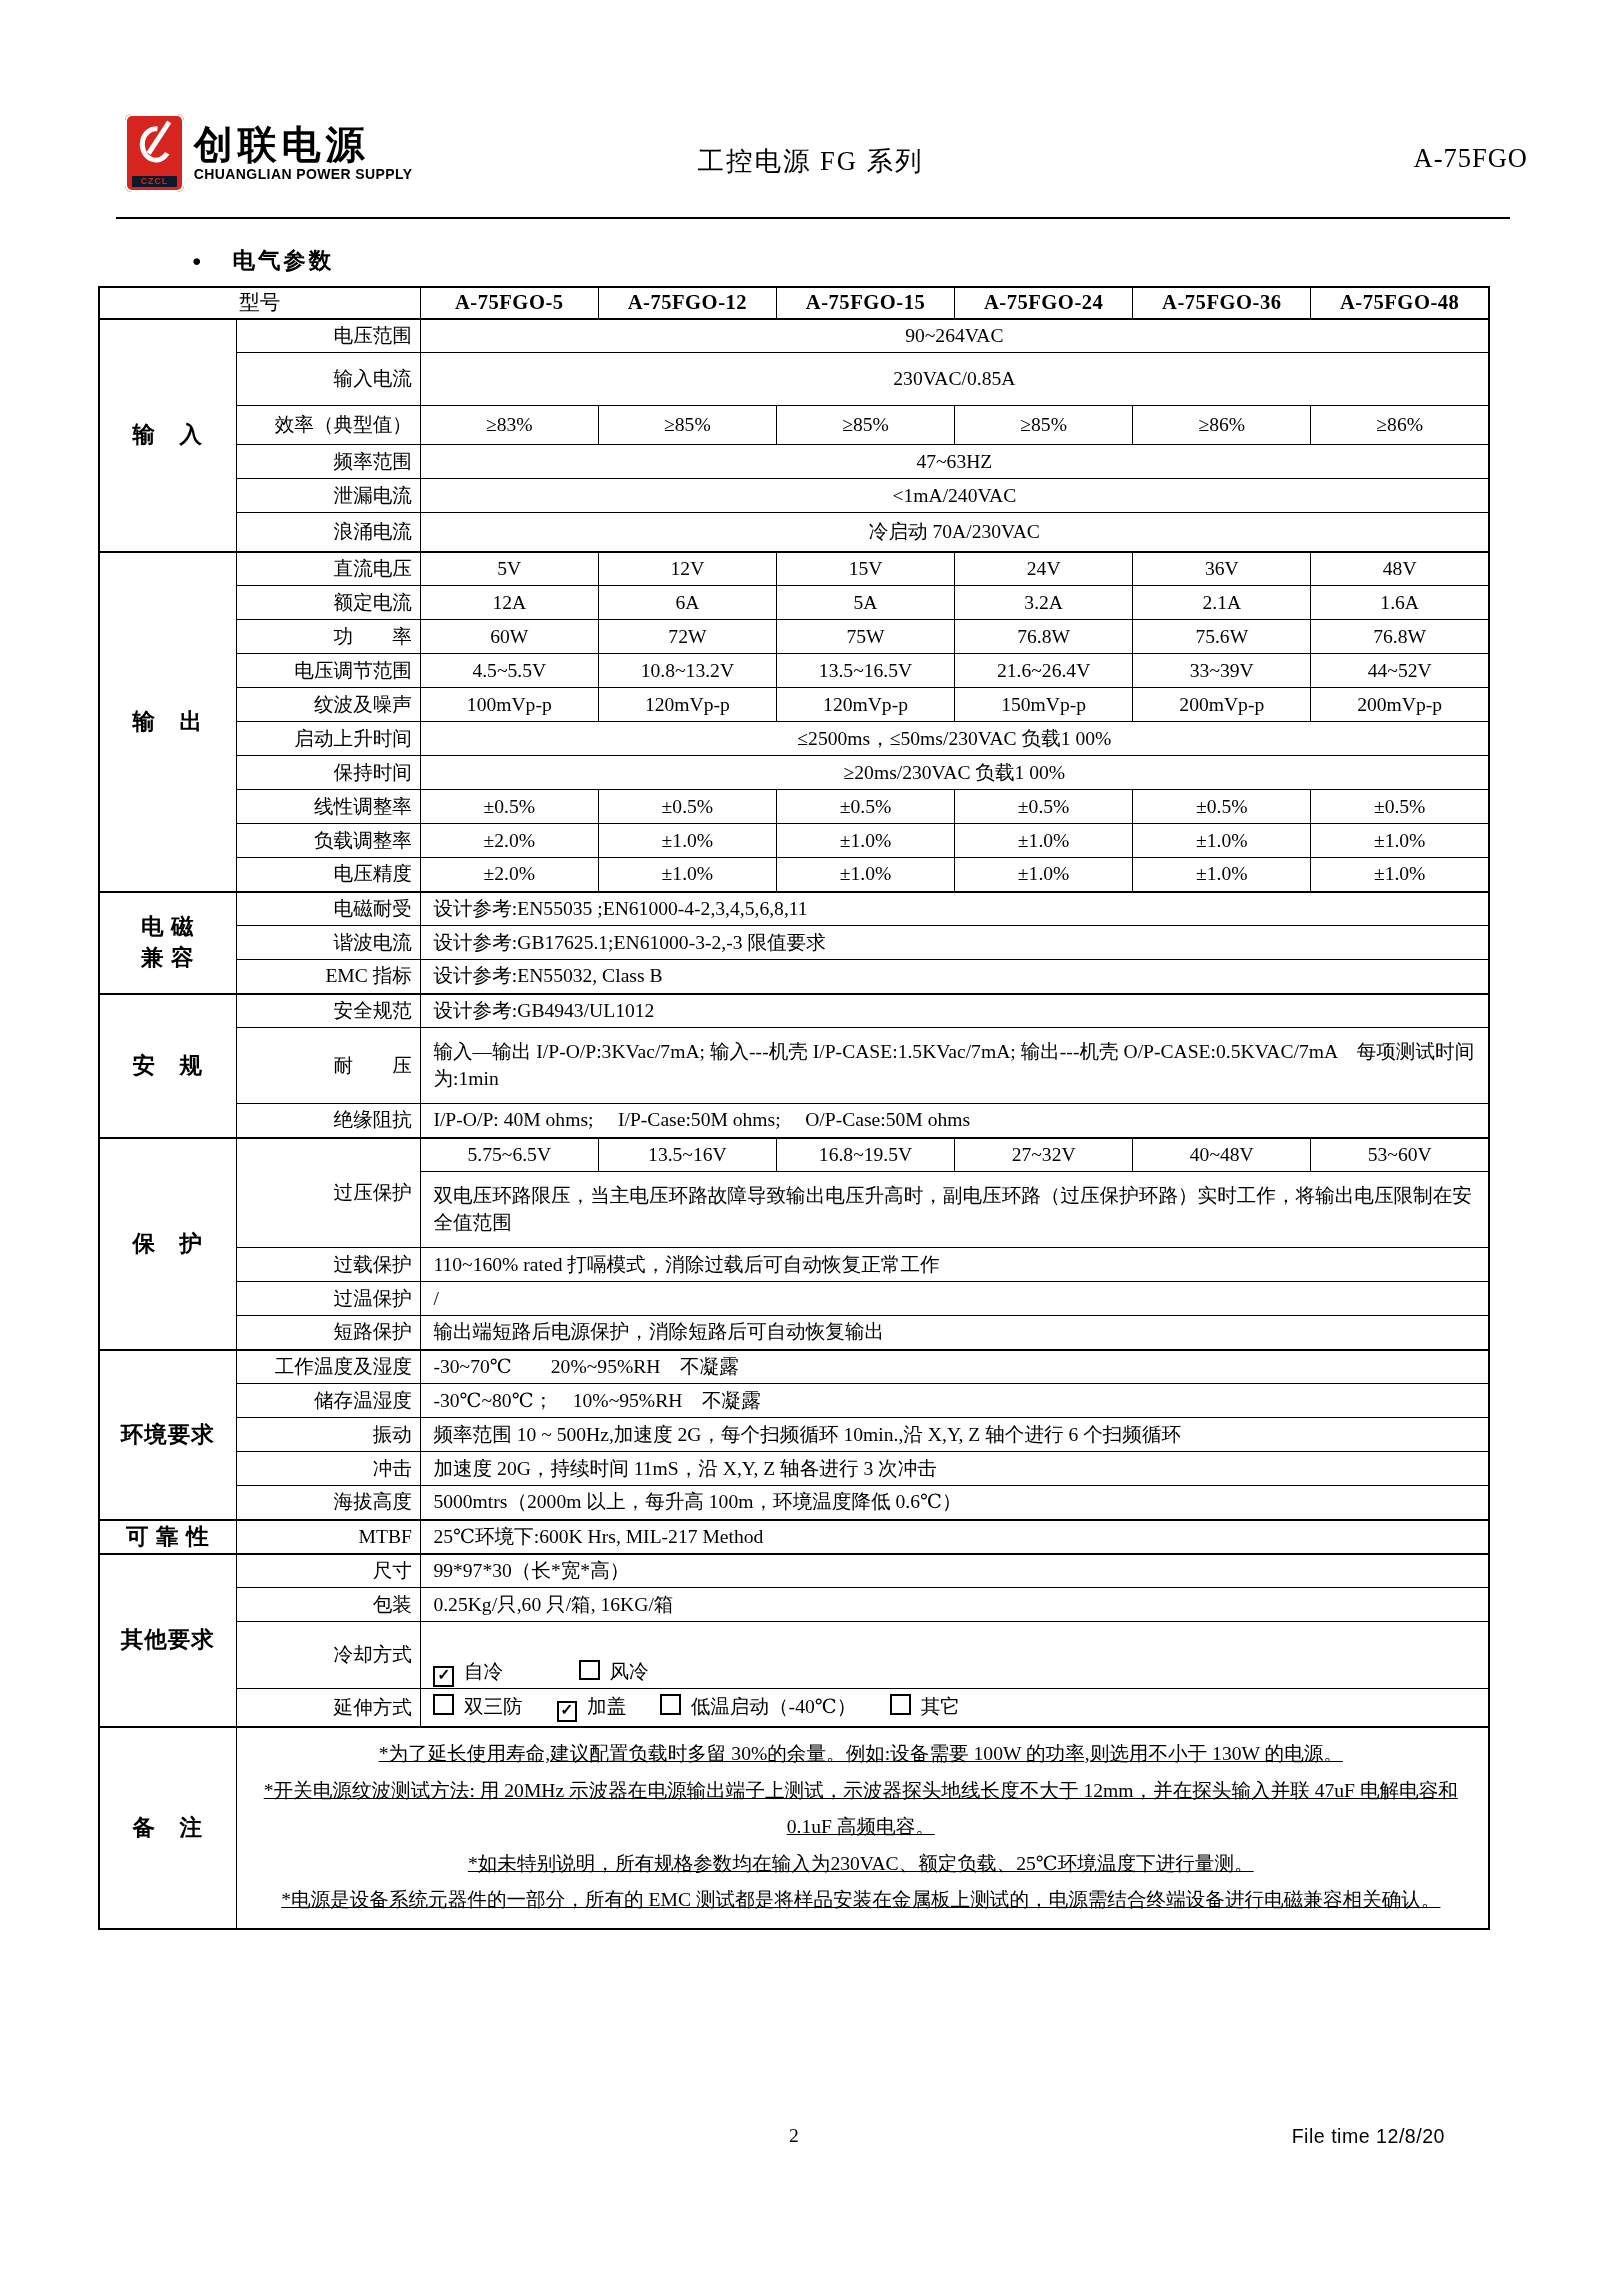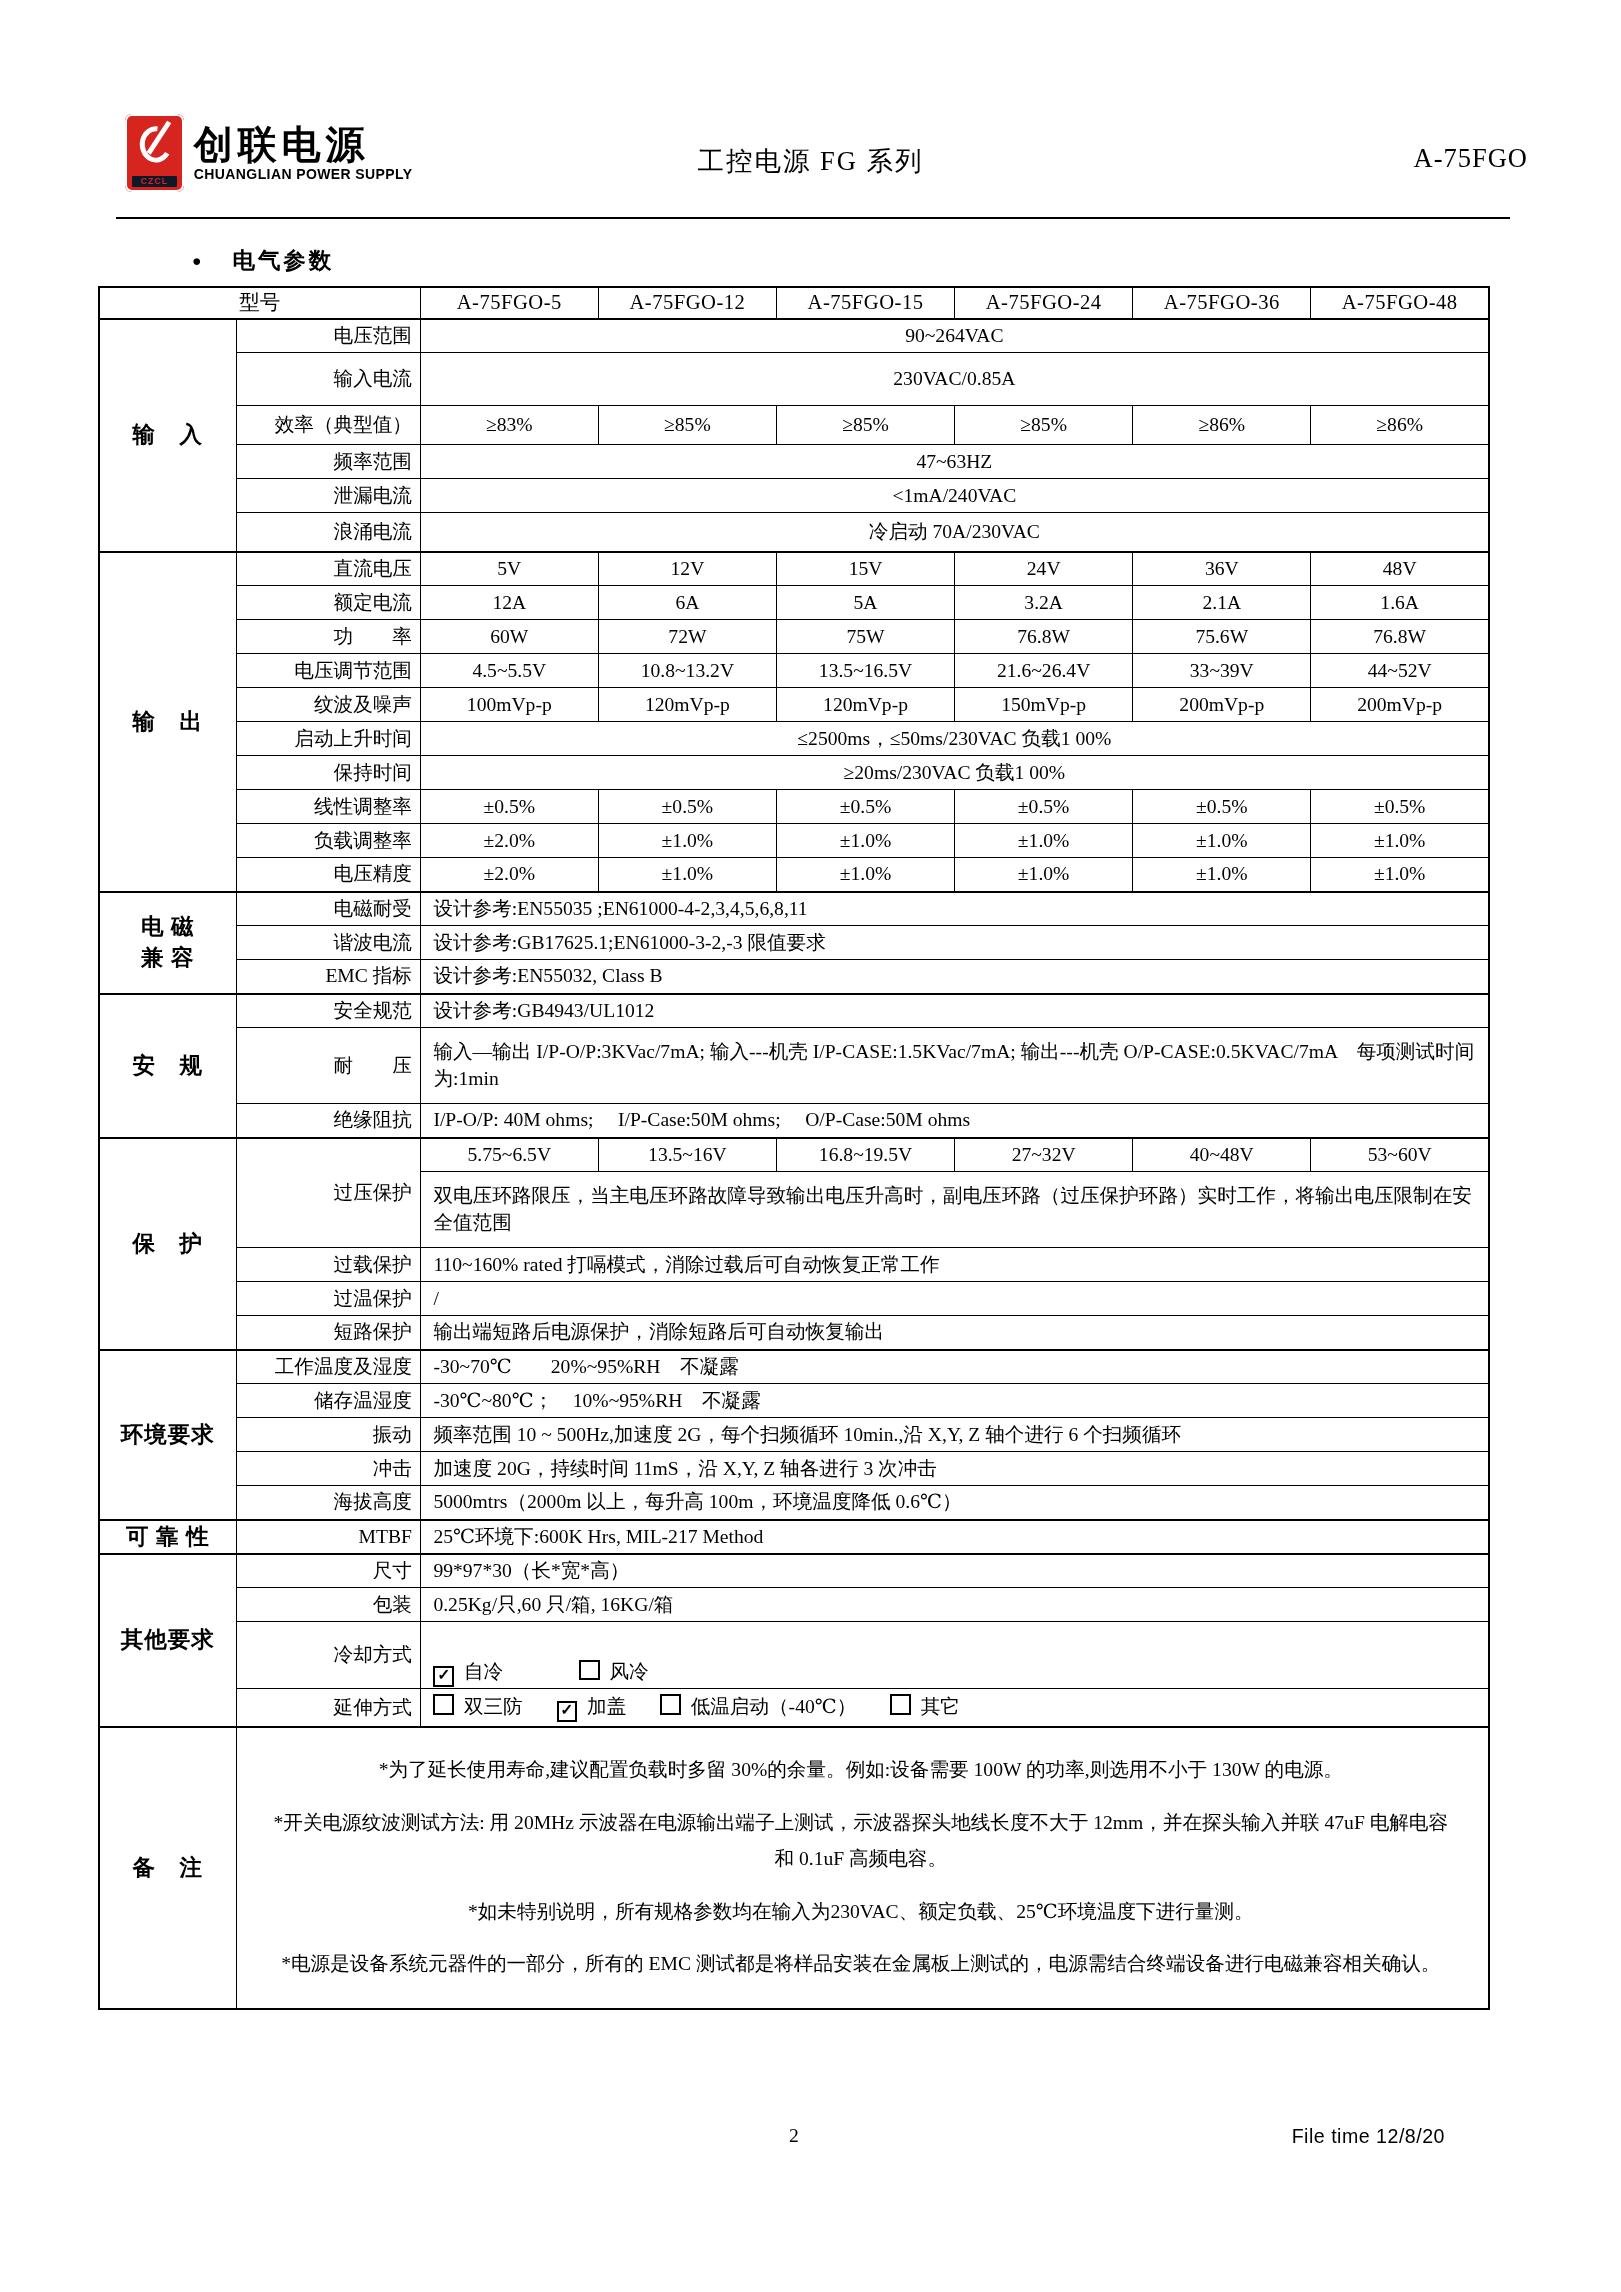--- a/index.html
+++ b/index.html
@@ -28,24 +28,24 @@
   table.spec{position:absolute;top:286px;left:98px;width:1392px;border-collapse:collapse;
     table-layout:fixed;font-size:19.6px;border:2.9px solid #000;}
   td{border:1.5px solid #000;padding:1px 7.8px;text-align:center;vertical-align:middle;line-height:1.35;
     overflow:hidden;}
   tr{height:34px;}
   tr.h30{height:29px;} tr.h40{height:39px;} tr.h54{height:53px;} tr.h78{height:76px;}
   tr.bt td{border-top:2.7px solid #000;}
   td.lbl{text-align:right;padding-left:12.7px;}
   td.left{text-align:left;padding-left:12.7px;}
   td.group{font-size:22.5px;font-weight:bold;padding:0 3.9px;letter-spacing:1px;}
-  td.model{font-size:20.6px;font-weight:normal;letter-spacing:0.5px;}
+  td.model{font-size:20.6px;font-weight:bold;letter-spacing:0.5px;}
   td.model-lbl{text-align:center;font-size:20.6px;}
   td.notes-cell{padding:7.8px 15.7px 9.8px 12.7px;line-height:1.86;}
-  td.notes-cell p{margin:16px;}
+  td.notes-cell p{margin:0;text-decoration:underline;}
   .cb{display:inline-block;width:16.7px;height:16.7px;border:2px solid #000;line-height:14.7px;
     text-align:center;font-size:15.7px;font-weight:bold;vertical-align:-2px;overflow:visible;}
   .opt{display:inline-block;}
   .opt .cb{margin-right:9.8px;}
   .gap-wide{margin-right:71px;margin-top:36px;} .gap-med{margin-right:29px;}
   
   .footer-page{position:absolute;top:2125px;left:98px;width:1392px;text-align:center;font-size:19.6px;}
   .footer-file{position:absolute;top:2125px;right:176px;font-size:19.6px;
     font-family:"Liberation Sans",sans-serif;letter-spacing:0.5px;}
 </style>

